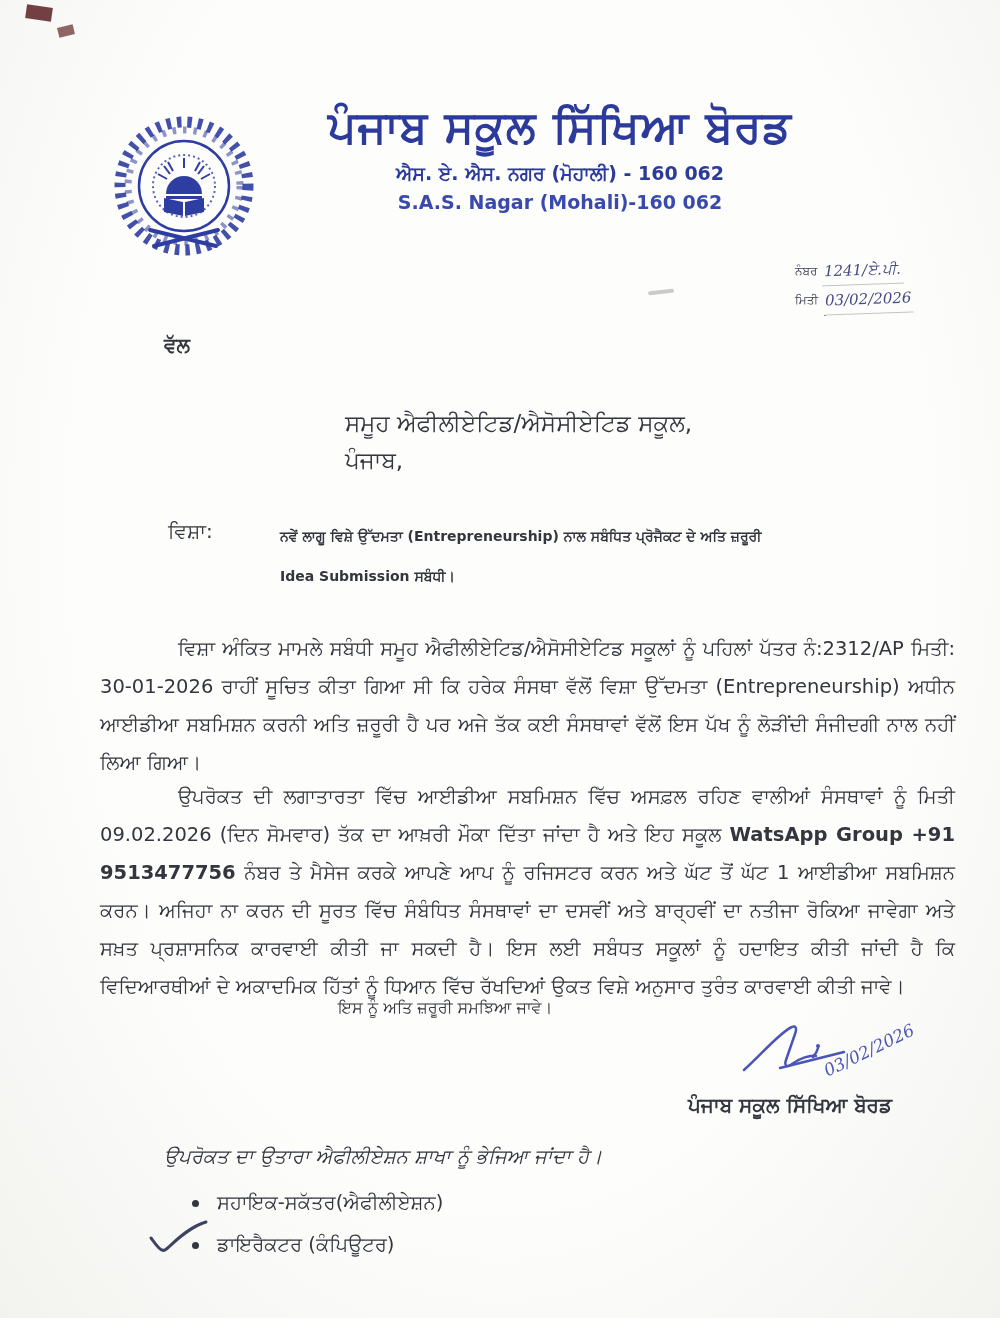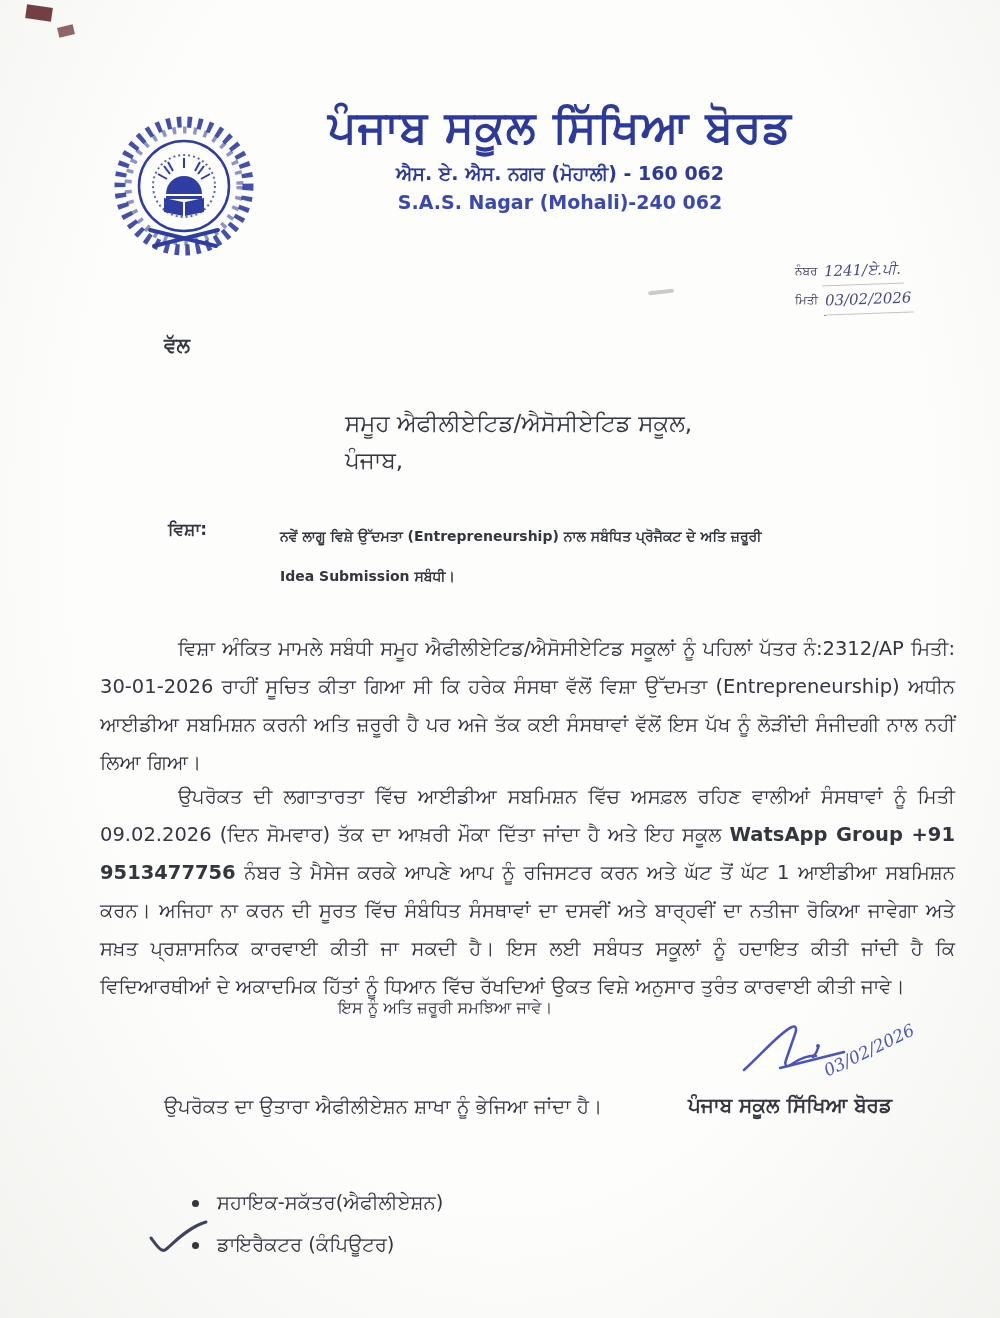--- a/index.html
+++ b/index.html
@@ -24,37 +24,37 @@
   .logo{left:106px;top:112px;width:156px;height:156px;}
   
   .refs{left:795px;top:256px;width:200px;font-size:15px;line-height:28px;}
   .ref-row{white-space:nowrap;}
   .ref-label{font-weight:normal;color:#3a3c55;font-size:12px;}
   .hand{font-family:"DejaVu Serif","Liberation Serif",serif;font-style:italic;color:#454a80;
         display:inline-block;transform:rotate(-2deg);border-bottom:1px dotted #8a8a95;padding:0 2px;}
   
   .to-label{left:164px;top:333px;font-size:20px;font-weight:bold;}
   .recipient{left:345px;top:405px;font-size:23px;line-height:37px;}
-  .subj-label{left:168px;top:519px;font-size:17px;font-weight:bold;}
+  .subj-label{left:168px;top:519px;font-size:20px;font-weight:normal;}
   .subject{left:280px;top:516px;width:665px;font-size:14px;font-weight:bold;line-height:40px;}
   .para{width:855px;font-size:19.5px;line-height:38px;text-align:justify;text-indent:78px;}
   .p1{left:100px;top:630px;}
   .p2{left:100px;top:778px;}
   .bold{font-weight:bold;}
   .emph{left:338px;top:998px;font-size:16px;font-weight:500;}
   
   .sig{left:620px;top:1022px;width:340px;text-align:center;}
   .sig-row{position:relative;height:64px;}
   .sig-svg{position:absolute;left:120px;top:0;}
   .sig-date{position:absolute;left:200px;top:18px;font-family:"DejaVu Serif","Liberation Serif",serif;
             font-style:italic;color:#4a55b8;font-size:17px;transform:rotate(-26deg);white-space:nowrap;}
   .sig-desig{font-size:20px;font-weight:bold;margin-top:2px;}
   .sig-org{font-size:20px;font-weight:bold;margin-top:7px;}
   
-  .cc-intro{left:164px;top:1095px;font-size:19.5px;}
+  .cc-intro{left:164px;top:1145px;font-size:19.5px;font-style:italic;}
   .cc-list{left:192px;top:1182px;font-size:19.5px;line-height:42px;}
   .cc-item{display:flex;align-items:center;gap:18px;}
   .dot{width:7px;height:7px;border-radius:50%;background:#34363f;flex:0 0 auto;}
   .check{left:148px;top:1216px;}
   
   .art1{left:26px;top:6px;width:26px;height:14px;background:#5a1f23;transform:rotate(8deg);opacity:.85;}
   .art2{left:58px;top:26px;width:16px;height:10px;background:#63262a;transform:rotate(-14deg);opacity:.7;}
   .art3{left:648px;top:290px;width:26px;height:4px;background:#9a9a98;transform:rotate(-6deg);opacity:.5;border-radius:2px;}
 </style>
 </head>
@@ -96,21 +96,21 @@
         <path d="M58 86 L77 90 L77 104 L58 100 Z"></path>
         <path d="M98 86 L79 90 L79 104 L98 100 Z"></path>
       </g>
       <rect x="60" y="84" width="36" height="3" fill="#2e3da1"></rect>
     </svg>
   </div>
 
   <div class="abs hdr">
     <div class="t-pa">ਪੰਜਾਬ ਸਕੂਲ ਸਿੱਖਿਆ ਬੋਰਡ</div>
     <div class="a-pa">ਐਸ. ਏ. ਐਸ. ਨਗਰ (ਮੋਹਾਲੀ) - 160 062</div>
-    <div class="a-en">S.A.S. Nagar (Mohali)-240 062</div>
+    <div class="a-en">S.A.S. Nagar (Mohali)-160 062</div>
   </div>
 
   <div class="abs refs">
     <div class="ref-row">
       <span class="ref-label">ਨੰਬਰ</span>
       <span class="hand">1241/ਏ.ਪੀ.</span>
     </div>
     <div class="ref-row">
       <span class="ref-label">ਮਿਤੀ</span>
       <span class="hand">03/02/2026</span>

